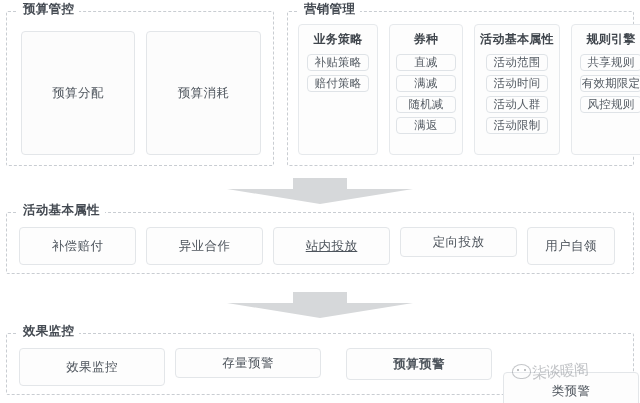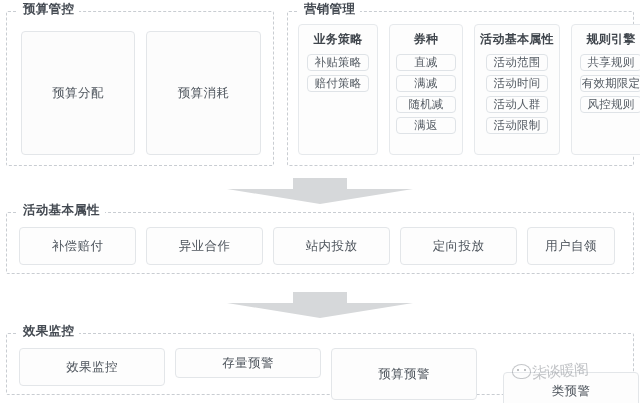--- a/index.html
+++ b/index.html
@@ -224,24 +224,24 @@
 
   <div class="panel" style="left:6px; top:212px; width:628px; height:62px;">
     <span class="panel-title">活动基本属性</span>
 
     <div class="card" style="left:12px; top:14px; width:117px; height:38px;">
       <span>补偿赔付</span>
     </div>
     <div class="card" style="left:139px; top:14px; width:117px; height:38px;">
       <span>异业合作</span>
     </div>
-    <div class="card" style="left:266px; top:14px; width:117px; height:38px;">
+    <div class="card" style="left:266px; top:14px; width:117px; height:38px;text-decoration:underline;">
       <span>站内投放</span>
     </div>
-    <div class="card" style="left:393px; top:14px; width:117px; height:38px;">
+    <div class="card" style="left:393px; top:14px; width:117px; height:30px;">
       <span>定向投放</span>
     </div>
     <div class="card" style="left:520px; top:14px; width:88px; height:38px;">
       <span>用户自领</span>
     </div>
   </div>
 
   <div class="arrow" style="left:227px; top:292px;">
     <svg width="186" height="26" viewBox="0 0 186 26" xmlns="http://www.w3.org/2000/svg">
       <polygon points="66,0 120,0 120,11 186,11 93,26 0,11 66,11" fill="#d6d8da"></polygon>
@@ -250,21 +250,21 @@
 
   <div class="panel" style="left:6px; top:333px; width:628px; height:62px;">
     <span class="panel-title">效果监控</span>
 
     <div class="card" style="left:12px; top:14px; width:146px; height:38px;">
       <span>效果监控</span>
     </div>
     <div class="card" style="left:168px; top:14px; width:146px; height:30px;">
       <span>存量预警</span>
     </div>
-    <div class="card" style="left:324px; top:14px; width:146px; height:52px;">
+    <div class="card" style="left:339px; top:14px; width:146px; height:32px;font-weight:bold;">
       <span>预算预警</span>
     </div>
     <div class="card" style="left:496px; top:14px; width:136px; height:38px;margin-top:24px;">
       <span>类预警</span>
     </div>
   </div>
 
   <div class="wm-face" style="left:512px; top:364px;"></div>
   <div class="watermark" style="left:532px; top:362px;">柒谈暖阁</div>
 

